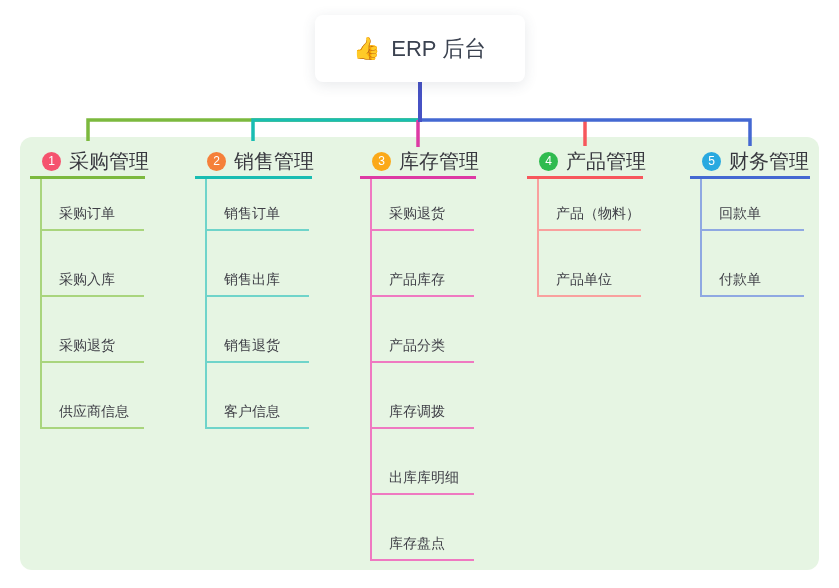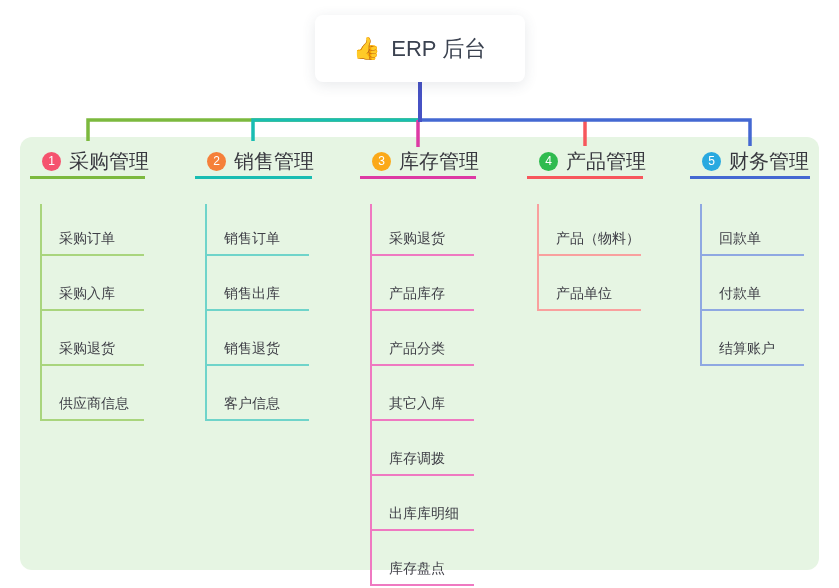--- a/index.html
+++ b/index.html
@@ -31,27 +31,27 @@
     width:19px;height:19px;border-radius:50%;flex-shrink:0;
     background:var(--badge,#888);color:#fff;
     font-size:12px;line-height:19px;text-align:center;
   }
   .topic-label{font-size:20px;color:#38383f;white-space:nowrap;}
   .children{
     margin-left:10px;width:102px;
     border-left:2px solid var(--light,#bbb);
   }
   .child{
-    height:55px;box-sizing:border-box;
+    height:66px;box-sizing:border-box;
     border-bottom:2px solid var(--light,#bbb);
     display:flex;align-items:flex-end;
     padding:0 0 6px 17px;
     font-size:14px;color:#3e3e46;white-space:nowrap;
   }
-  .child:first-child{height:52px;margin-top:25px;}
+  .child:first-child{height:52px;}
 </style>
 </head>
 <body>
 
 <div class="stage" style="--panel-bg: #e6f5e3;">
 
   <div class="panel"></div>
 
   <svg class="connectors" width="839" height="588" viewBox="0 0 839 588">
     <path d="M420 120 H88 V141" fill="none" stroke-width="3.5" stroke="#7cb93e"></path>
@@ -118,23 +118,20 @@
       <div class="child">
           <span>采购退货</span>
         </div>
       <div class="child">
           <span>产品库存</span>
         </div>
       <div class="child">
           <span>产品分类</span>
         </div>
       <div class="child">
-          <span>其它入库</span>
-        </div>
-      <div class="child">
           <span>库存调拨</span>
         </div>
       <div class="child">
           <span>出库库明细</span>
         </div>
       <div class="child">
           <span>库存盘点</span>
         </div>
     </div>
   </div>
@@ -159,19 +156,16 @@
       <span class="badge">5</span>
       <span class="topic-label">财务管理</span>
     </div>
     <div class="children">
       <div class="child">
           <span>回款单</span>
         </div>
       <div class="child">
           <span>付款单</span>
         </div>
-      <div class="child">
-          <span>结算账户</span>
-        </div>
     </div>
   </div>
 
 </div>
 
 </body></html>

